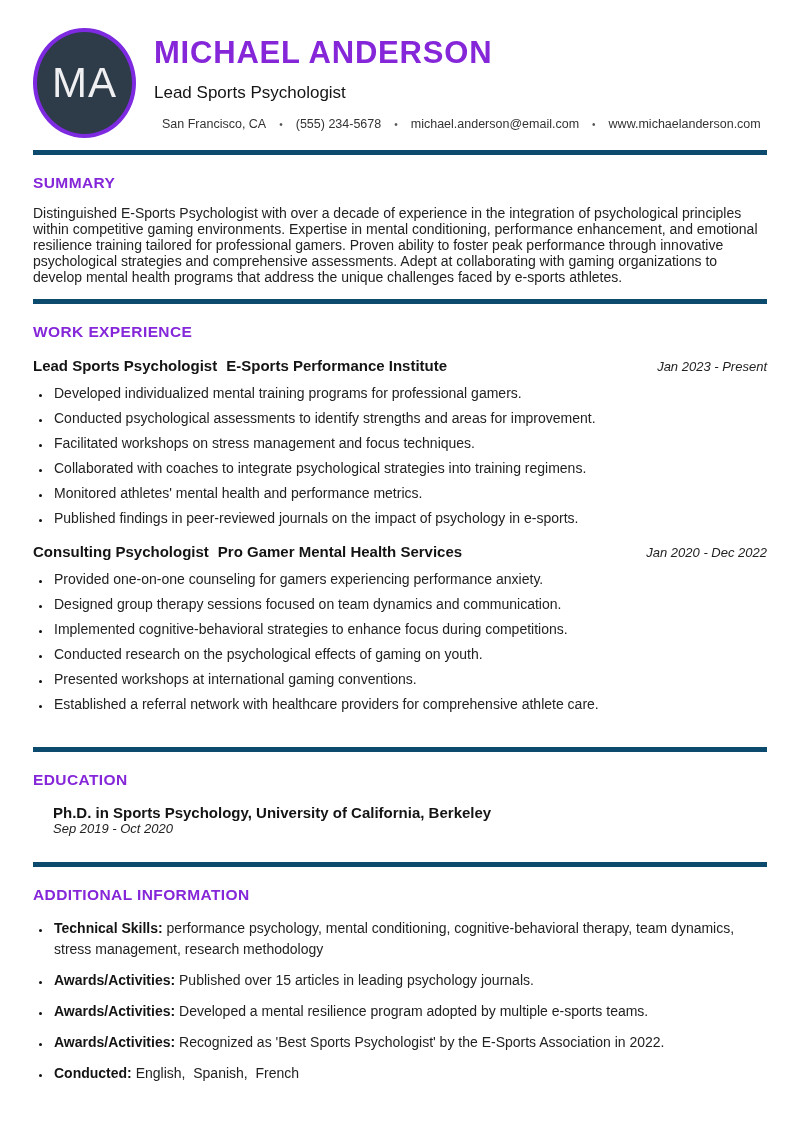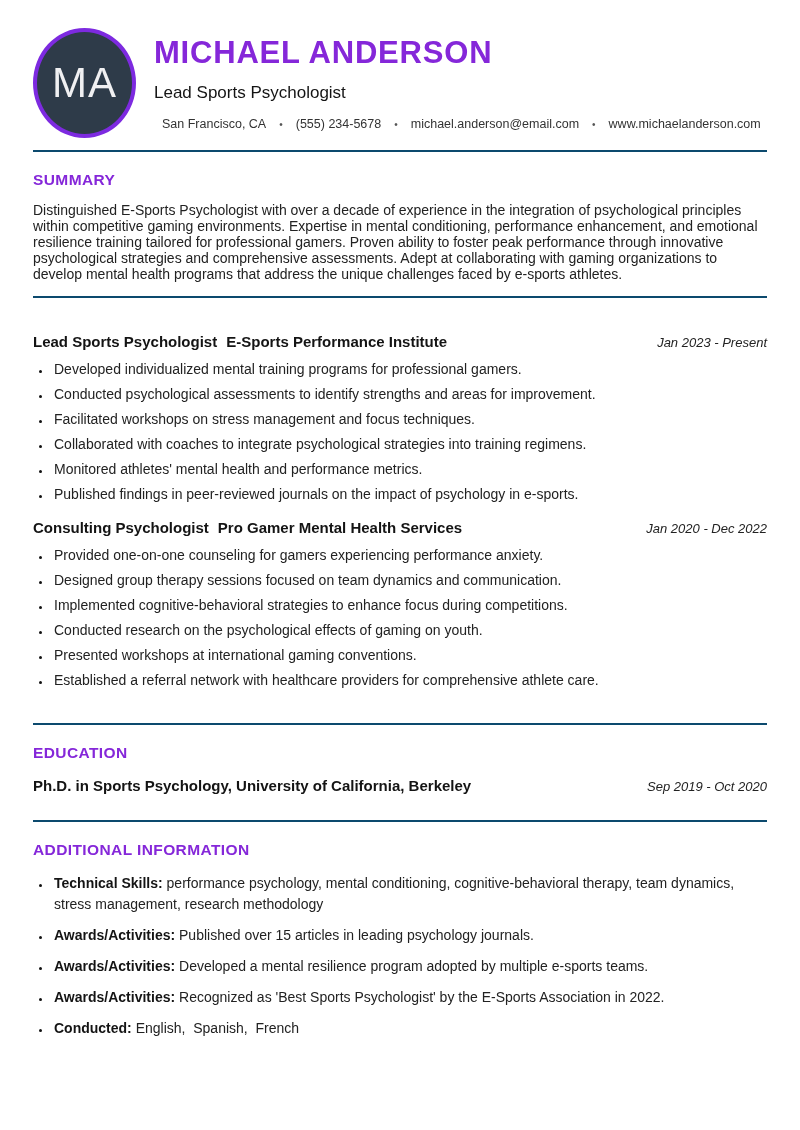--- a/index.html
+++ b/index.html
@@ -57,21 +57,21 @@
   }
   .contact-sep {
     color: #555555;
     font-size: 10px;
     margin: 0 13px;
   }
 
   
   .section {
     margin: 0 33px;
-    border-top: 2px solid #0c4a6e;
+    border-top: 5px solid #0c4a6e;
   }
   .section-summary   { margin-top: 12px; padding: 19px 0 14px 0; }
   .section-work      { padding: 19px 0 26px 0; }
   .section-education { padding: 19px 0 26px 0; }
   .section-additional{ padding: 19px 0 0 0; }
 
   .section-heading {
     color: #8527d9;
     font-weight: bold;
     font-size: 15.5px;
@@ -114,20 +114,21 @@
     padding-left: 2px;
   }
   ul.bullets li::marker { font-size: 11px; color: #111111; }
 
   
   .edu-row {
     display: flex;
     justify-content: space-between;
     align-items: baseline;
     margin-top: 15px;
+    flex-direction: column;
   }
   .edu-degree { font-size: 15px; font-weight: bold; color: #141414; }
 
   
   ul.info-list {
     margin-top: 14px;
     padding-left: 19px;
     list-style-type: disc;
   }
   ul.info-list li {
@@ -164,20 +165,21 @@
       </div>
     </div>
   </div>
 
   <div class="section section-summary">
     <div class="section-heading">SUMMARY</div>
     <p class="summary-text">Distinguished E-Sports Psychologist with over a decade of experience in the integration of psychological principles within competitive gaming environments. Expertise in mental conditioning, performance enhancement, and emotional resilience training tailored for professional gamers. Proven ability to foster peak performance through innovative psychological strategies and comprehensive assessments. Adept at collaborating with gaming organizations to develop mental health programs that address the unique challenges faced by e-sports athletes.</p>
   </div>
 
   <div class="section section-work">
+    <div class="section-heading">WORK EXPERIENCE</div>
 
     <div class="job">
       <div class="job-header">
         <div class="job-title-line">
           <span>Lead Sports Psychologist</span><span class="job-company">E-Sports Performance Institute</span>
         </div>
         <div class="job-date">Jan 2023 - Present</div>
       </div>
       <ul class="bullets">
         <li>Developed individualized mental training programs for professional gamers.</li>

